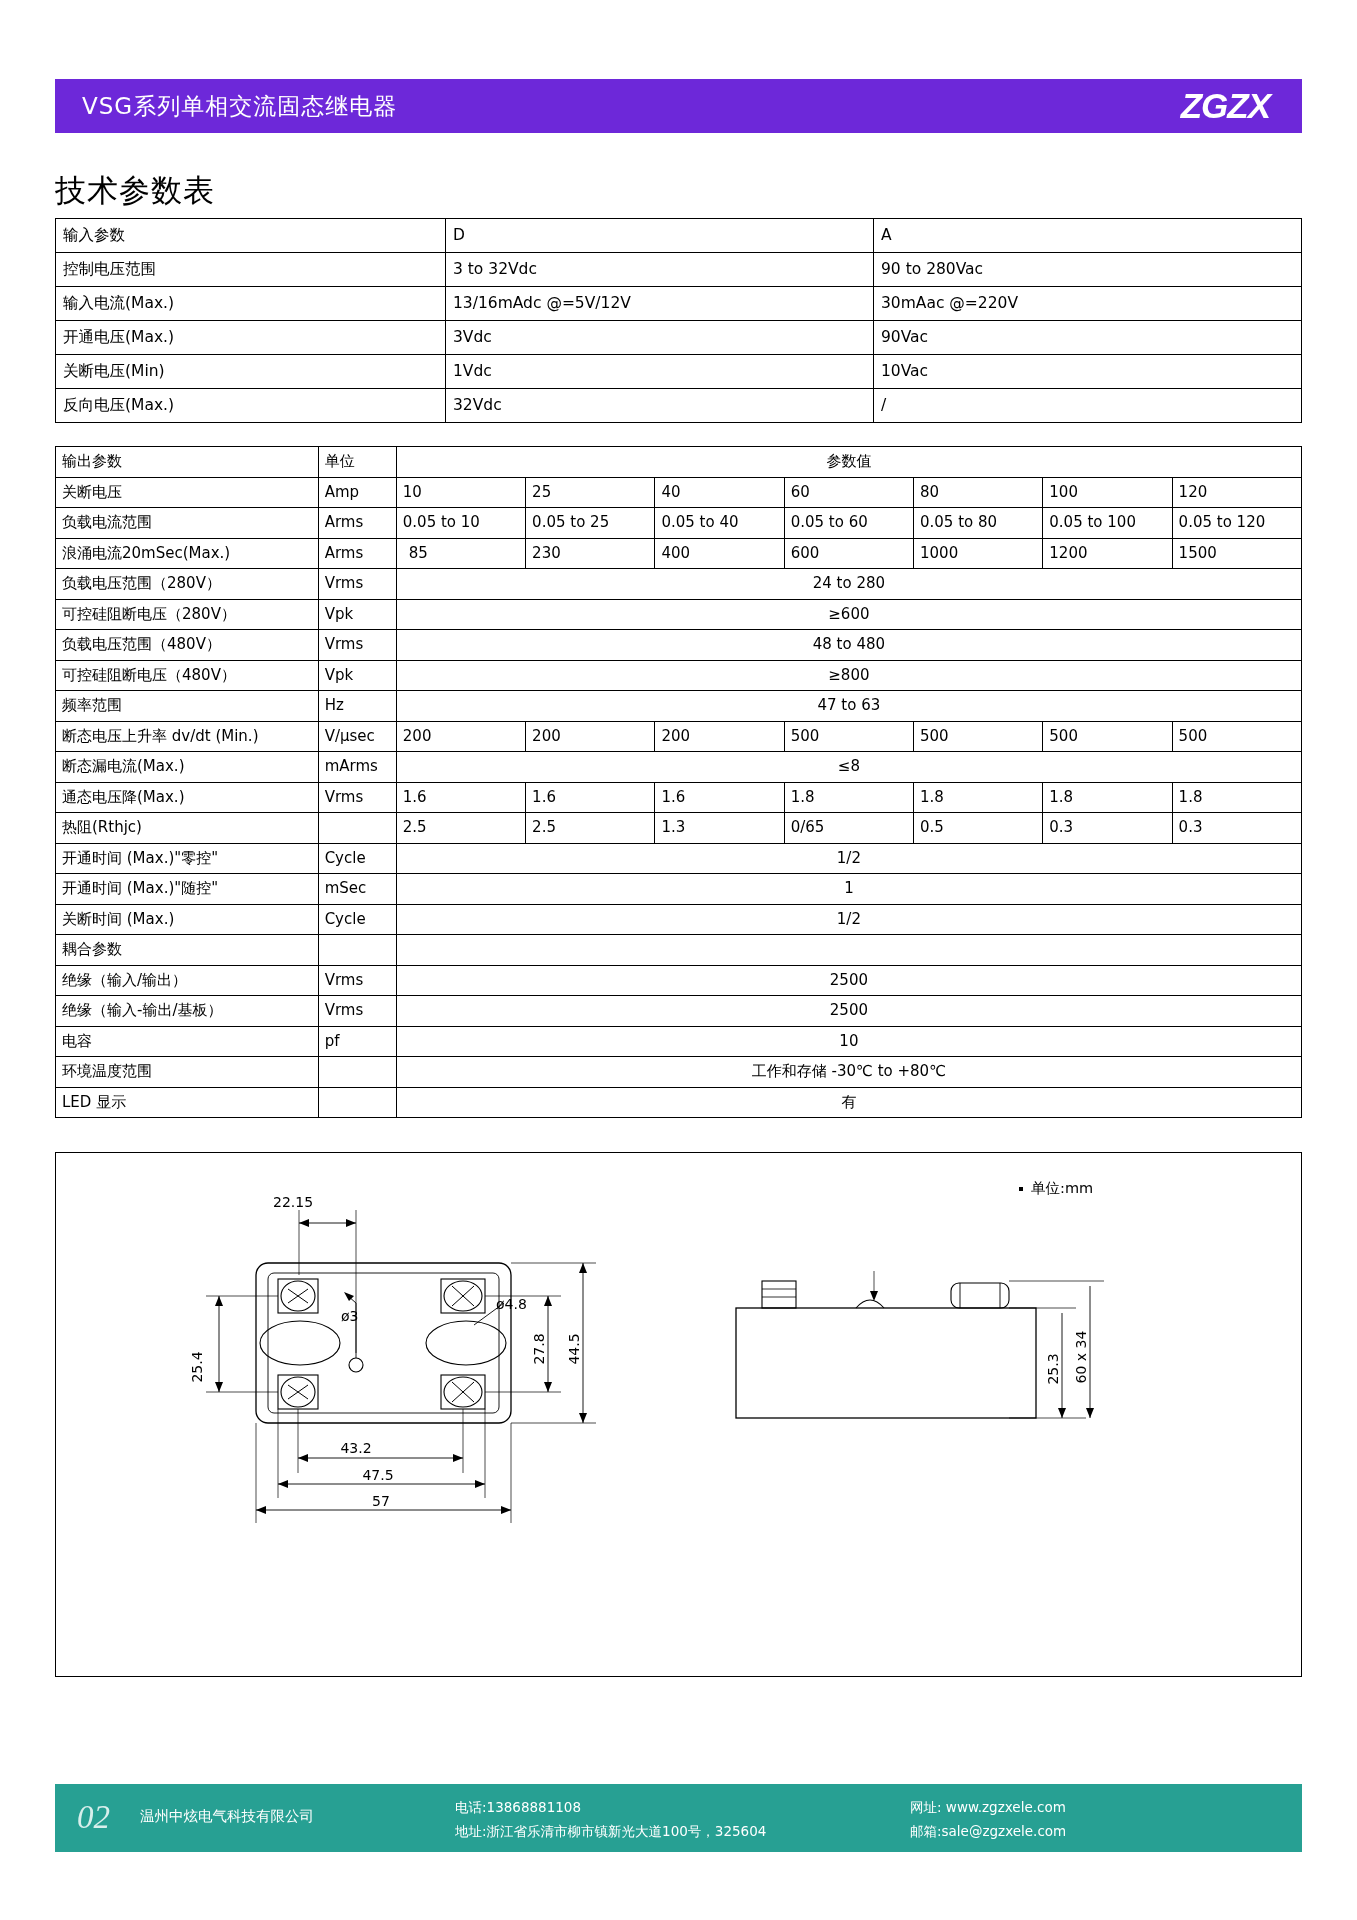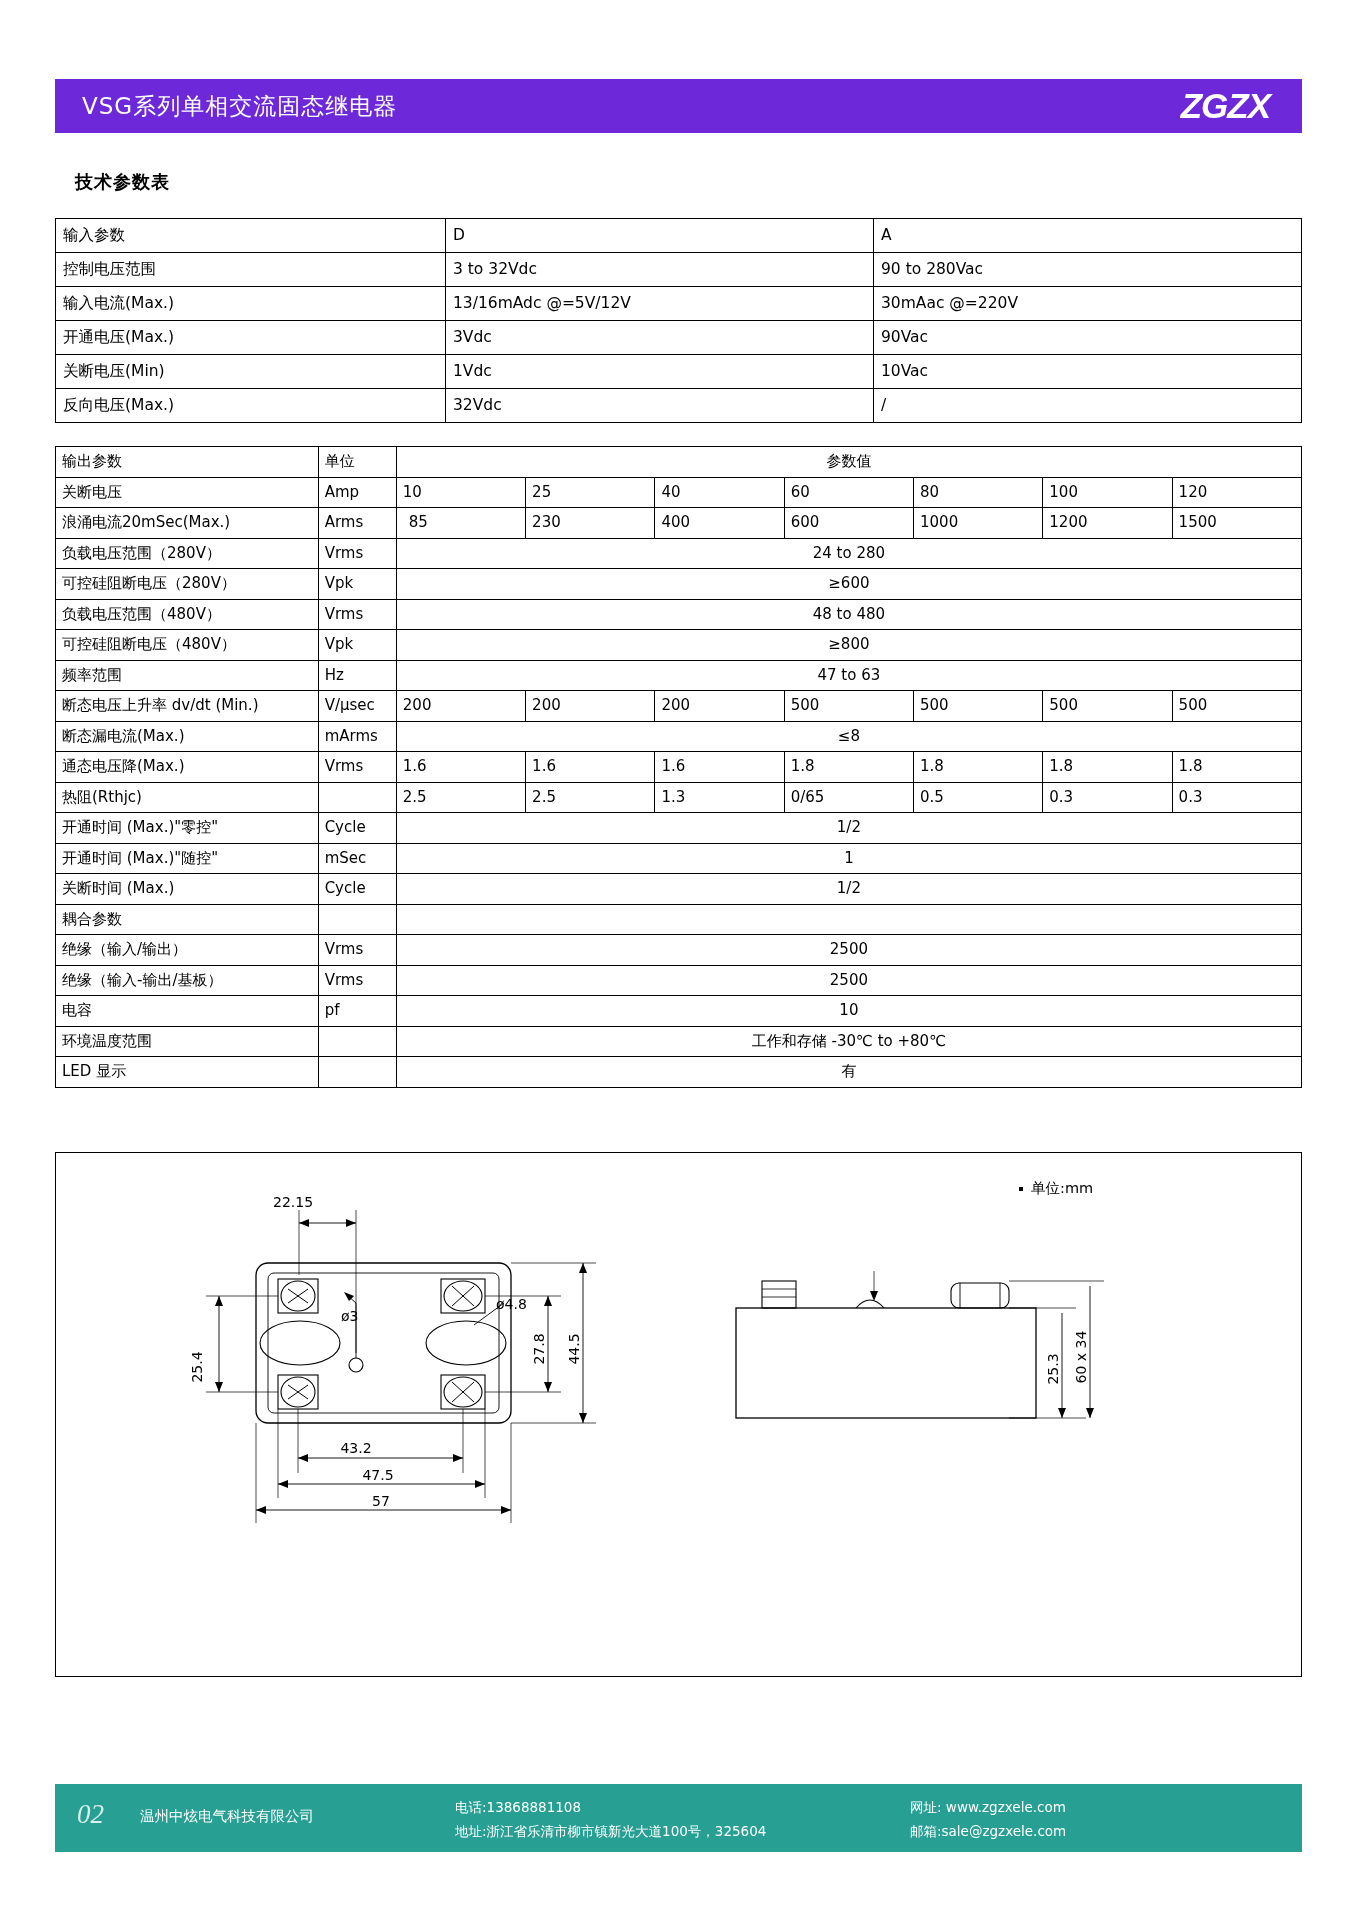--- a/index.html
+++ b/index.html
@@ -27,24 +27,23 @@
     white-space: nowrap;
   }
   .brand-logo {
     color: #ffffff; font-size: 35px; font-weight: bold; font-style: italic;
     letter-spacing: -1px; padding-right: 32px;
     font-family: "Liberation Sans", sans-serif;
   }
 
   
   .section-title {
-    position: absolute; font-size: 18px; font-weight: bold;
+    position: absolute; font-size: 31px; font-weight: normal;
     font-family: "DejaVu Sans", sans-serif;
     letter-spacing: 1px;
-    margin-left: 20px;
   }
   #t-tech { left: 55px; top: 170px; }
   #t-dim  { left: 55px; top: 1168px; }
 
   
   table { border-collapse: collapse; position: absolute; }
   td, th {
     border: 1.5px solid #000; font-weight: normal;
     font-size: 15.5px; padding: 3px 7px; text-align: left;
     font-family: "DejaVu Sans", "Liberation Sans", sans-serif;
@@ -75,21 +74,21 @@
 
   
   .footer-bar {
     position: absolute; left: 55px; top: 1784px;
     width: 1247px; height: 68px;
     background: #27a093; color: #fff;
     font-family: "DejaVu Sans", sans-serif;
   }
   .pg-num {
     position: absolute; left: 22px; top: 15px;
-    font-size: 27px; color: #d8efec; font-style: italic;
+    font-size: 33px; color: #d8efec; font-style: italic;
     font-family: "Liberation Serif", serif;
     text-align: center;
   }
   .f-company {
     position: absolute; left: 85px; top: 23px;
     font-size: 14.5px;
   }
   .f-mid { position: absolute; left: 400px; top: 12px; font-size: 13.5px; line-height: 1.75; }
   .f-right { position: absolute; left: 855px; top: 12px; font-size: 13.5px; line-height: 1.75; }
 </style>
@@ -150,20 +149,31 @@
         <tr>
           <td>关断电压</td>
           <td>Amp</td>
           <td style="width: 129px;">10</td>
           <td style="width: 129px;">25</td>
           <td style="width: 129px;">40</td>
           <td style="width: 129px;">60</td>
           <td style="width: 129px;">80</td>
           <td style="width: 129px;">100</td>
           <td style="width: 129px;">120</td>
+        </tr>
+        <tr>
+          <td>负载电流范围</td>
+          <td>Arms</td>
+          <td style="width: 129px;">0.05 to 10</td>
+          <td style="width: 129px;">0.05 to 25</td>
+          <td style="width: 129px;">0.05 to 40</td>
+          <td style="width: 129px;">0.05 to 60</td>
+          <td style="width: 129px;">0.05 to 80</td>
+          <td style="width: 129px;">0.05 to 100</td>
+          <td style="width: 129px;">0.05 to 120</td>
         </tr>
         <tr>
           <td>浪涌电流20mSec(Max.)</td>
           <td>Arms</td>
           <td style="width: 129px; padding-left: 12px;">85</td>
           <td style="width: 129px;">230</td>
           <td style="width: 129px; margin-top: 32px;">400</td>
           <td style="width: 129px;">600</td>
           <td style="width: 129px;">1000</td>
           <td style="width: 129px;">1200</td>

